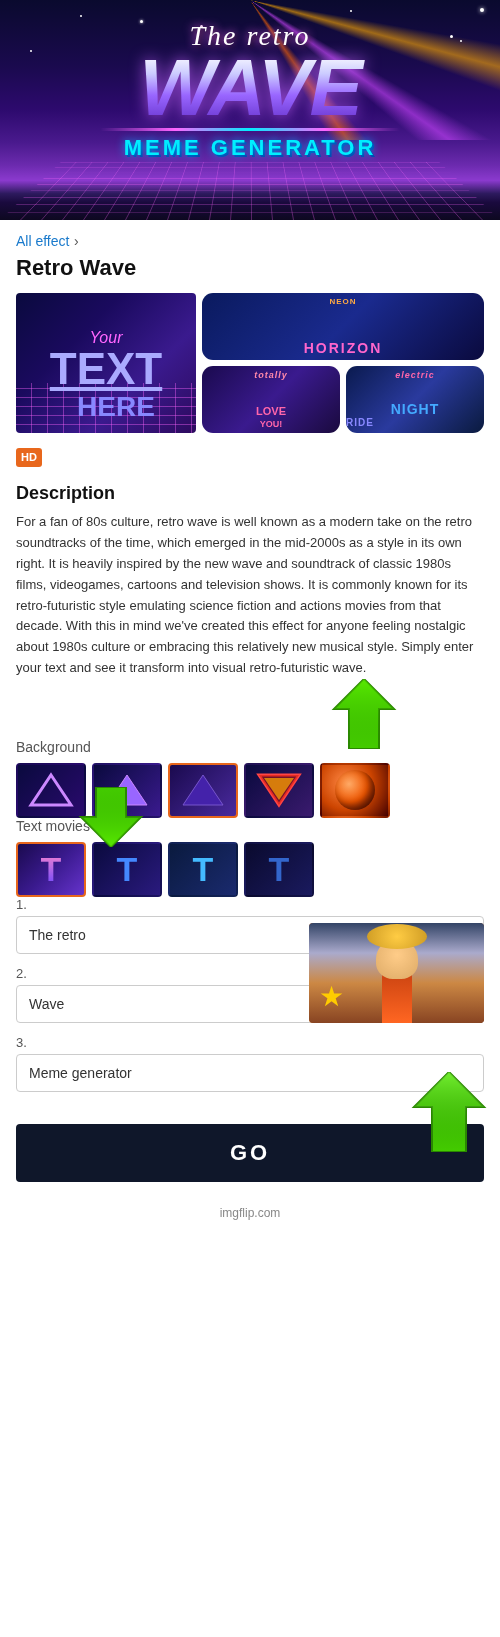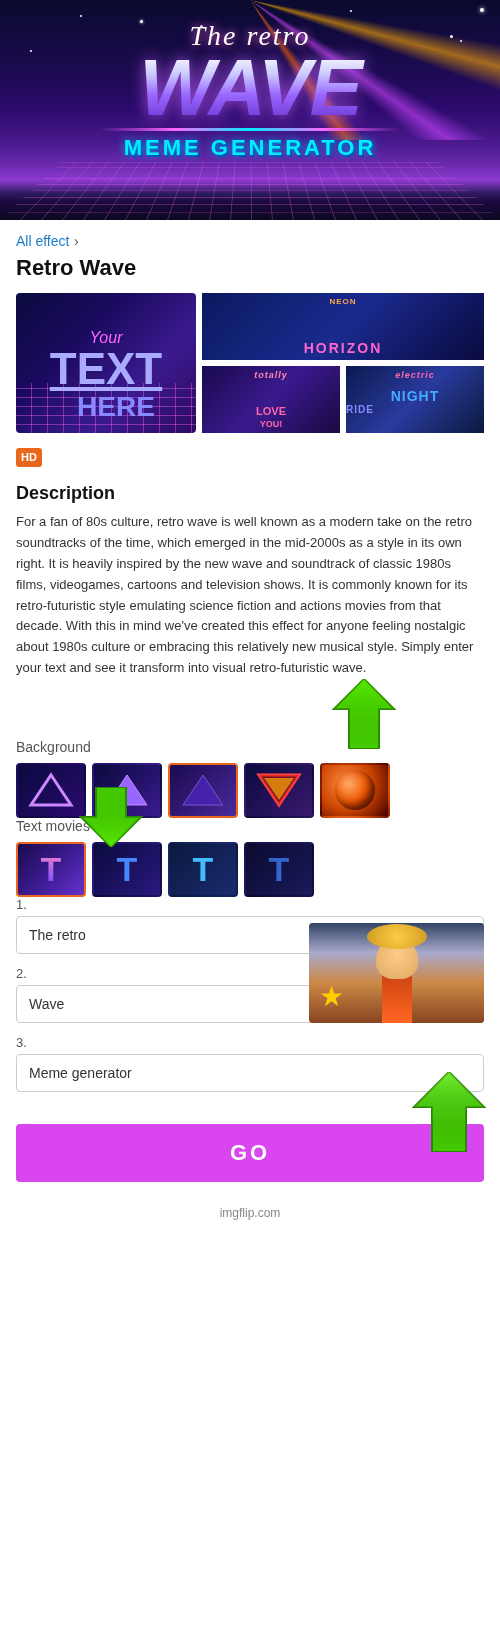--- a/index.html
+++ b/index.html
@@ -177,21 +177,21 @@
       gap: 6px;
       flex: 1;
     }
     .preview-small-row {
       display: flex;
       gap: 6px;
     }
     .preview-small {
       flex: 1;
       height: 67px;
-      border-radius: 0;
+      border-radius: 11px;
       overflow: hidden;
       position: relative;
     }
     .ps1 { background: linear-gradient(135deg, #0a1a5e, #1a2a8e, #0a0a3e); }
     .ps2 { background: linear-gradient(135deg, #1a2060, #2a3090, #0e1040); }
     .ps3 { background: linear-gradient(135deg, #1a0a4e, #3a1a8e, #1a0a3e); }
     .ps4 { background: linear-gradient(135deg, #0a1a4e, #2a3a9e, #0a1a3e); }
     .preview-small-label {
       position: absolute;
       top: 4px; left: 0; right: 0;
@@ -312,21 +312,21 @@
       border-radius: 4px;
       font-size: 14px;
       color: #333;
       outline: none;
     }
 
     
     .go-button {
       width: 100%;
       padding: 16px;
-      background: #d946ef;
+      background: #0f172a;
       color: white;
       font-size: 22px;
       font-weight: bold;
       letter-spacing: 3px;
       border: none;
       border-radius: 4px;
       cursor: pointer;
       margin-top: 8px;
       margin-bottom: 8px;
     }
@@ -335,21 +335,21 @@
     .footer {
       text-align: center;
       font-size: 12px;
       color: #888;
       padding: 4px;
     }
 
     
     .ps-night { 
       position: absolute; 
-      bottom: 18px; left: 0; right: 0; 
+      bottom: 5px; left: 0; right: 0; 
       text-align: center;
       font-size: 14px;
       font-weight: 900;
       color: #44aaff;
       letter-spacing: 1px;
     }
     .ps-love {
       position: absolute;
       bottom: 4px; left: 0; right: 0;
       text-align: center;

